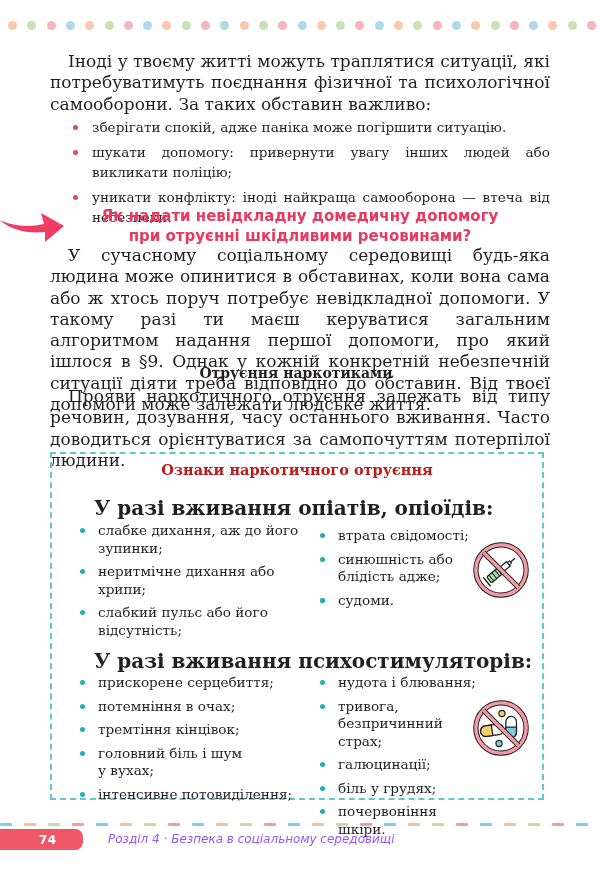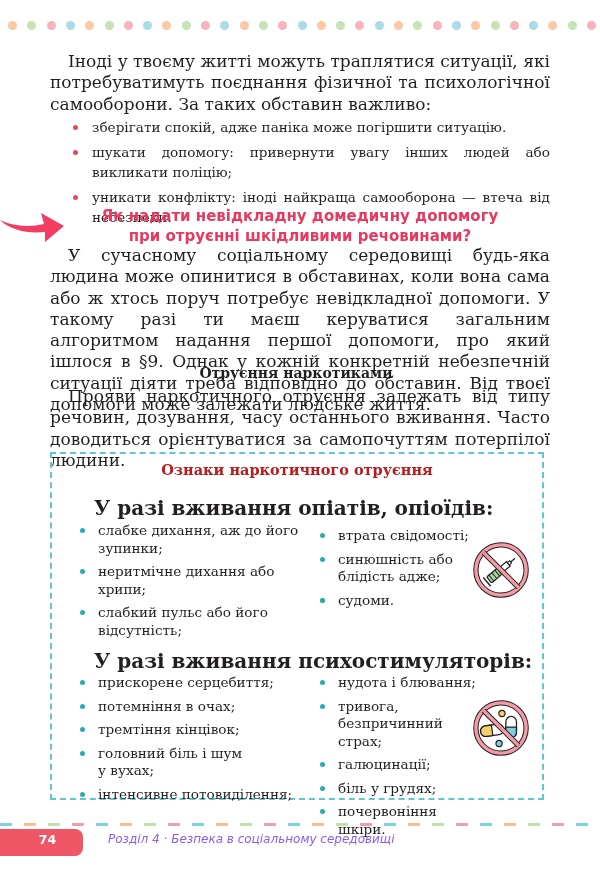--- a/index.html
+++ b/index.html
@@ -26,21 +26,21 @@
   .box-title { position: absolute; top: 6px; left: 0; width: 100%; text-align: center; color: #b91c1c; font-weight: bold; font-size: 14.5px; line-height: 20px; }
   .group-head { position: absolute; left: 30px; font-weight: bold; font-size: 20px; line-height: 20px; margin-left: 12px; }
   .col { position: absolute; list-style: none; }
   .col li { position: relative; padding-left: 18px; font-size: 13.6px; line-height: 17.5px; margin-bottom: 6px; }
   .col li .tdot { position: absolute; left: 0; top: 6px; width: 5px; height: 5px; border-radius: 50%; background: #27adb1; }
 
   .ban-icon { position: absolute; width: 58px; height: 58px; }
 
   .footer-dashes { position: absolute; top: 823px; left: 0; width: 600px; height: 4px; }
   .footer-dashes span { position: absolute; top: 0; width: 12px; height: 3px; border-radius: 1px; }
-  .page-num { position: absolute; left: 0; top: 829px; width: 83px; height: 27px; background: #ef5767; border-radius: 0 8px 8px 0; color: #fff; font-family: "DejaVu Sans", "Liberation Sans", sans-serif; font-weight: bold; font-size: 12.5px; line-height: 21px; text-align: center; padding-left: 12px; }
+  .page-num { position: absolute; left: 0; top: 829px; width: 83px; height: 21px; background: #ef5767; border-radius: 0 8px 8px 0; color: #fff; font-family: "DejaVu Sans", "Liberation Sans", sans-serif; font-weight: bold; font-size: 12.5px; line-height: 21px; text-align: center; padding-left: 12px; }
   .chapter { position: absolute; left: 108px; top: 829px; font-family: "DejaVu Sans", "Liberation Sans", sans-serif; font-style: italic; font-size: 12px; line-height: 21px; color: #8b5cf6; }
 </style>
 </head>
 <body>
 
 <div class="dots" id="dots">
     <span style="left: 8px; background: rgb(251, 201, 166);"></span>
     <span style="left: 27.3px; background: rgb(199, 227, 180);"></span>
     <span style="left: 46.6px; background: rgb(247, 180, 186);"></span>
     <span style="left: 65.9px; background: rgb(170, 219, 232);"></span>

